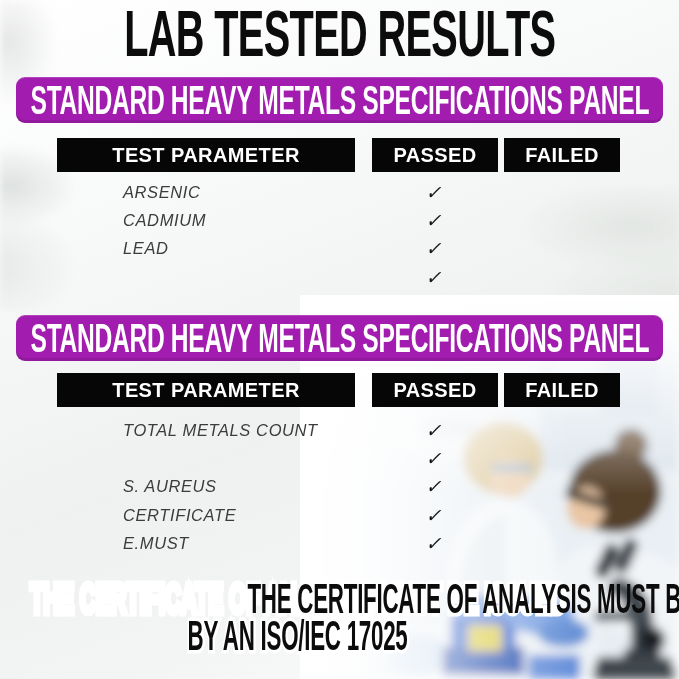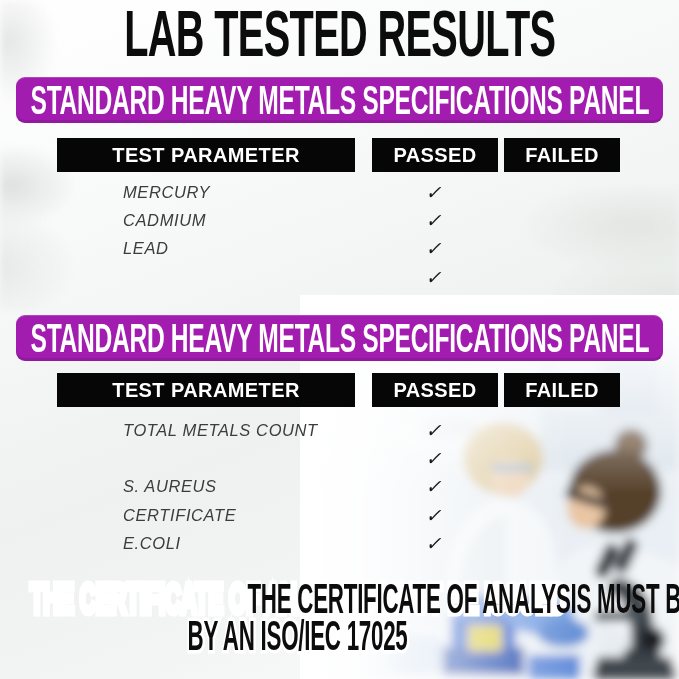--- a/index.html
+++ b/index.html
@@ -144,21 +144,21 @@
 <div class="abs banner banner1">
   <span class="cond">STANDARD HEAVY METALS SPECIFICATIONS PANEL</span>
 </div>
 <div class="abs thead thead1">
   <div class="hbar param">TEST PARAMETER</div>
   <div class="hbar pass">PASSED</div>
   <div class="hbar fail">FAILED</div>
 </div>
 <div class="abs tbody tbody1">
   <div class="trow">
-    <div class="cell-param">MERCURY</div>
+    <div class="cell-param">ARSENIC</div>
     <div class="cell-pass">
         <span class="check">✓</span>
       </div>
     <div class="cell-fail"></div>
   </div>
   <div class="trow">
     <div class="cell-param">CADMIUM</div>
     <div class="cell-pass">
         <span class="check">✓</span>
       </div>
@@ -209,21 +209,21 @@
     <div class="cell-fail"></div>
   </div>
   <div class="trow">
     <div class="cell-param">CERTIFICATE</div>
     <div class="cell-pass">
         <span class="check">✓</span>
       </div>
     <div class="cell-fail"></div>
   </div>
   <div class="trow">
-    <div class="cell-param">E.COLI</div>
+    <div class="cell-param">E.MUST</div>
     <div class="cell-pass">
         <span class="check">✓</span>
       </div>
     <div class="cell-fail"></div>
   </div>
 </div>
 
 <div class="abs fline fline1">
   <span class="ftext outline">THE CERTIFICATE OF ANALYSIS MUST BE ISSUED</span>
   <span class="ftext">THE CERTIFICATE OF ANALYSIS MUST BE ISSUED</span>

